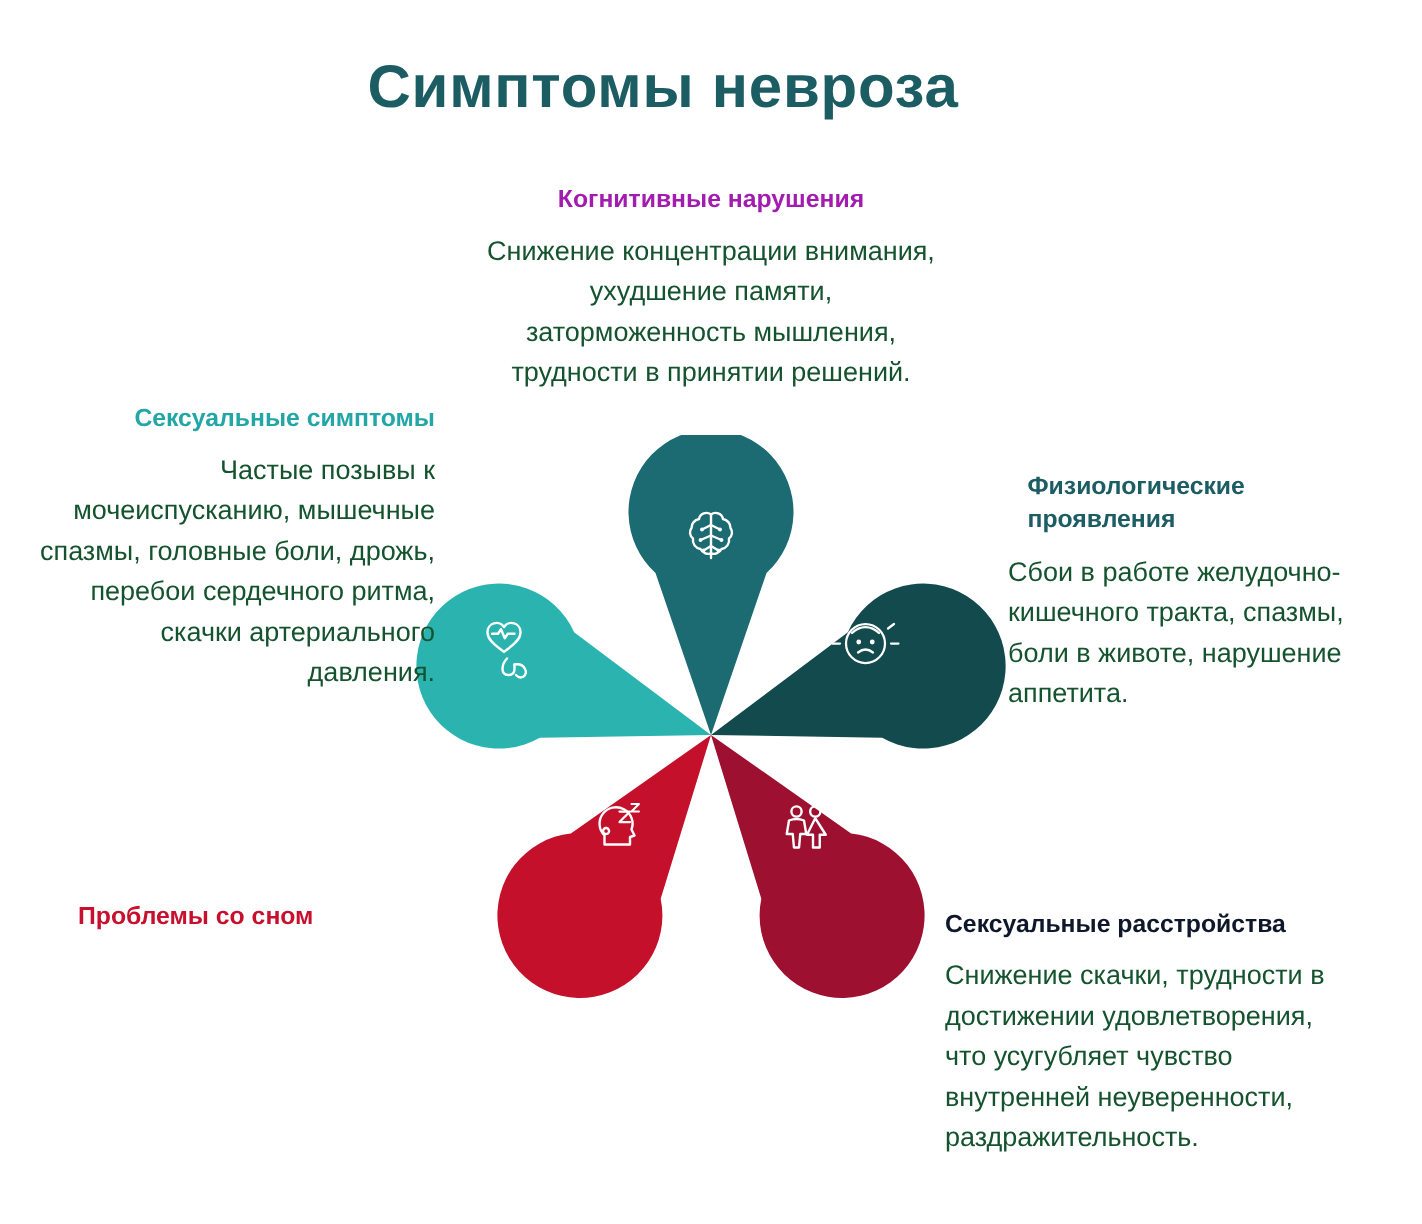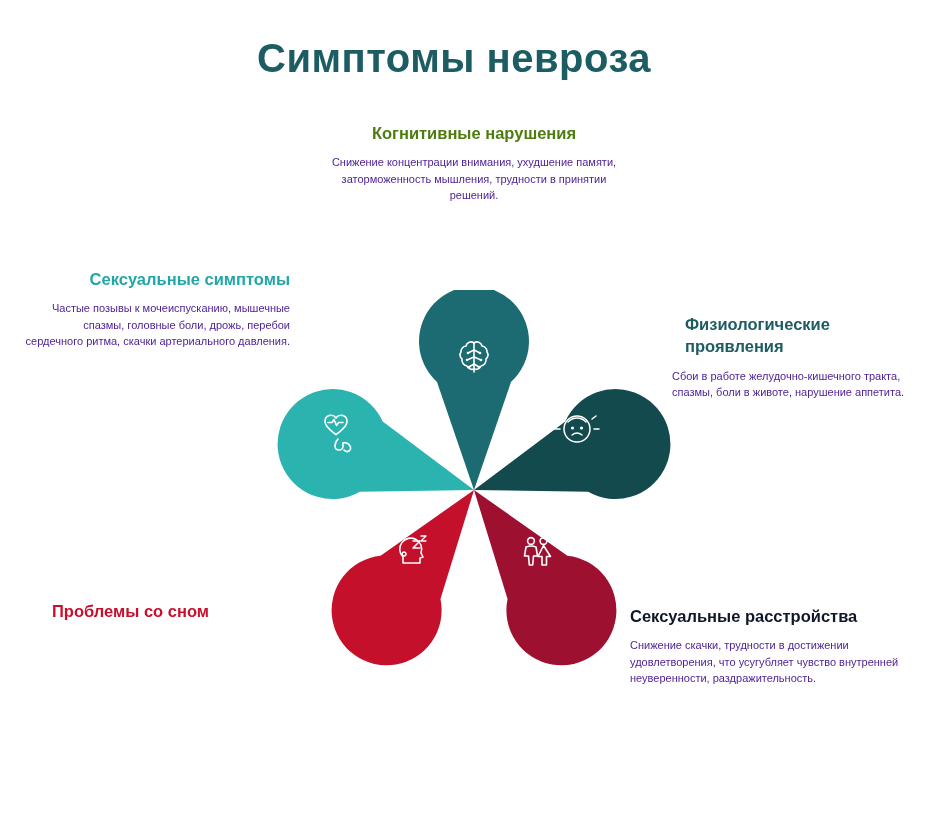--- a/index.html
+++ b/index.html
@@ -14,21 +14,21 @@
     font-family: "Liberation Sans", sans-serif;
     overflow: hidden;
   }
   #infographic {
     position: absolute;
     inset: 0;
   }
   .title {
     position: absolute;
     top: 36px;
-    left: 16px;
+    left: 4px;
     width: 876px;
     text-align: center;
     font-size: 40px;
     font-weight: bold;
     color: #1c5c63;
     letter-spacing: 0.5px;
   }
 
   
   .diagram {
@@ -46,34 +46,34 @@
   .block {
     position: absolute;
   }
   .block .heading {
     font-size: 16.5px;
     font-weight: bold;
     line-height: 1.35;
     margin: 0 0 10px 0;
   }
   .block .body {
-    font-size: 11px;
+    font-size: 18px;
     line-height: 1.5;
-    color: #4c1d95;
+    color: #14532d;
     margin: 0;
   }
 
   
   #block-cognitive {
     left: 324px;
     top: 122px;
     width: 300px;
     text-align: center;
   }
-  #block-cognitive .heading { color: #4d7c0f; }
+  #block-cognitive .heading { color: #a21caf; }
 
   
   #block-vegetative {
     left: 24px;
     top: 268px;
     width: 266px;
     text-align: right;
   }
   #block-vegetative .heading { color: #23a6a6; }
 

